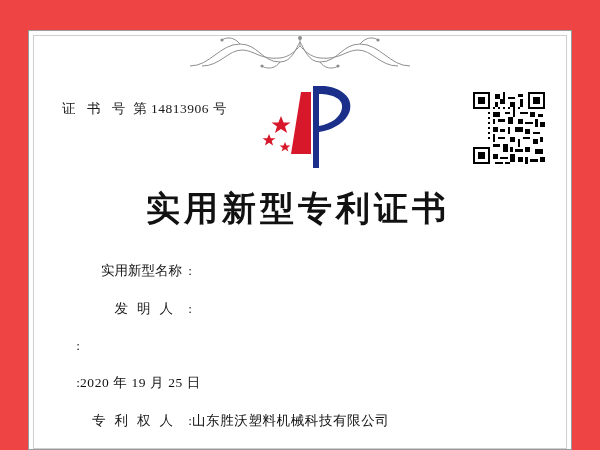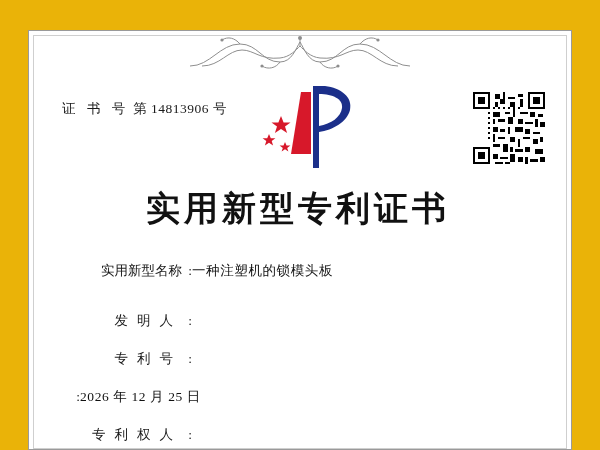--- a/index.html
+++ b/index.html
@@ -10,21 +10,21 @@
   body {
     width: 600px;
     height: 450px;
     font-family: "Liberation Serif", serif;
     overflow: hidden;
   }
   .page {
     position: relative;
     width: 600px;
     height: 450px;
-    background: #eab308;
+    background: #ef4444;
     box-sizing: border-box;
   }
   
   .cert-border {
     position: absolute;
     left: 28px;
     top: 30px;
     right: 28px;
     bottom: 0px;
     border: 1px solid #9a9a9a;
@@ -107,21 +107,21 @@
     color: #1b1b1b;
     white-space: nowrap;
     text-align: right;
   }
   .field-label {
     width: 112px;
     flex: none;
     color: #1b1b1b;
   }
   .field-label.sp1 { letter-spacing: 0px; }
-  .field-label.sp2 { letter-spacing: 9px; margin-top: 12px; }
+  .field-label.sp2 { letter-spacing: 9px; }
   .field-label.sp3 { letter-spacing: 9px; }
   .field-label.sp4 { letter-spacing: 1.5px; }
   .field-label.sp5 { letter-spacing: 9px; }
   .field-colon {
     width: 10px;
     flex: none;
   }
   .field-value {
     color: #111111;
     letter-spacing: 0.6px;
@@ -268,38 +268,37 @@
     </svg>
   </div>
 
   <div class="main-title">实用新型专利证书</div>
 
   <div class="fields">
 
     <div class="field-row">
       <span class="field-label sp1">实用新型名称</span>
       <span class="field-colon">:</span>
-      <span class="field-value">一种注塑机的锁模头板</span>
     </div>
 
     <div class="field-row">
       <span class="field-label sp2">发明人</span>
       <span class="field-colon">:</span>
     </div>
 
     <div class="field-row">
-      <span class="field-label sp3">专利号</span>
-      <span class="field-colon">:</span>
-    </div>
-
-    <div class="field-row">
-      <span class="field-colon">:</span>
-      <span class="field-value">2026 年 12 月 25 日</span>
+      <span class="field-colon">:</span>
+    </div>
+
+    <div class="field-row">
+      <span class="field-colon">:</span>
+      <span class="field-value">2020 年 19 月 25 日</span>
     </div>
 
     <div class="field-row">
       <span class="field-label sp5">专利权人</span>
       <span class="field-colon">:</span>
+      <span class="field-value">山东胜沃塑料机械科技有限公司</span>
     </div>
 
   </div>
 
 </div>
 
 </body></html>

